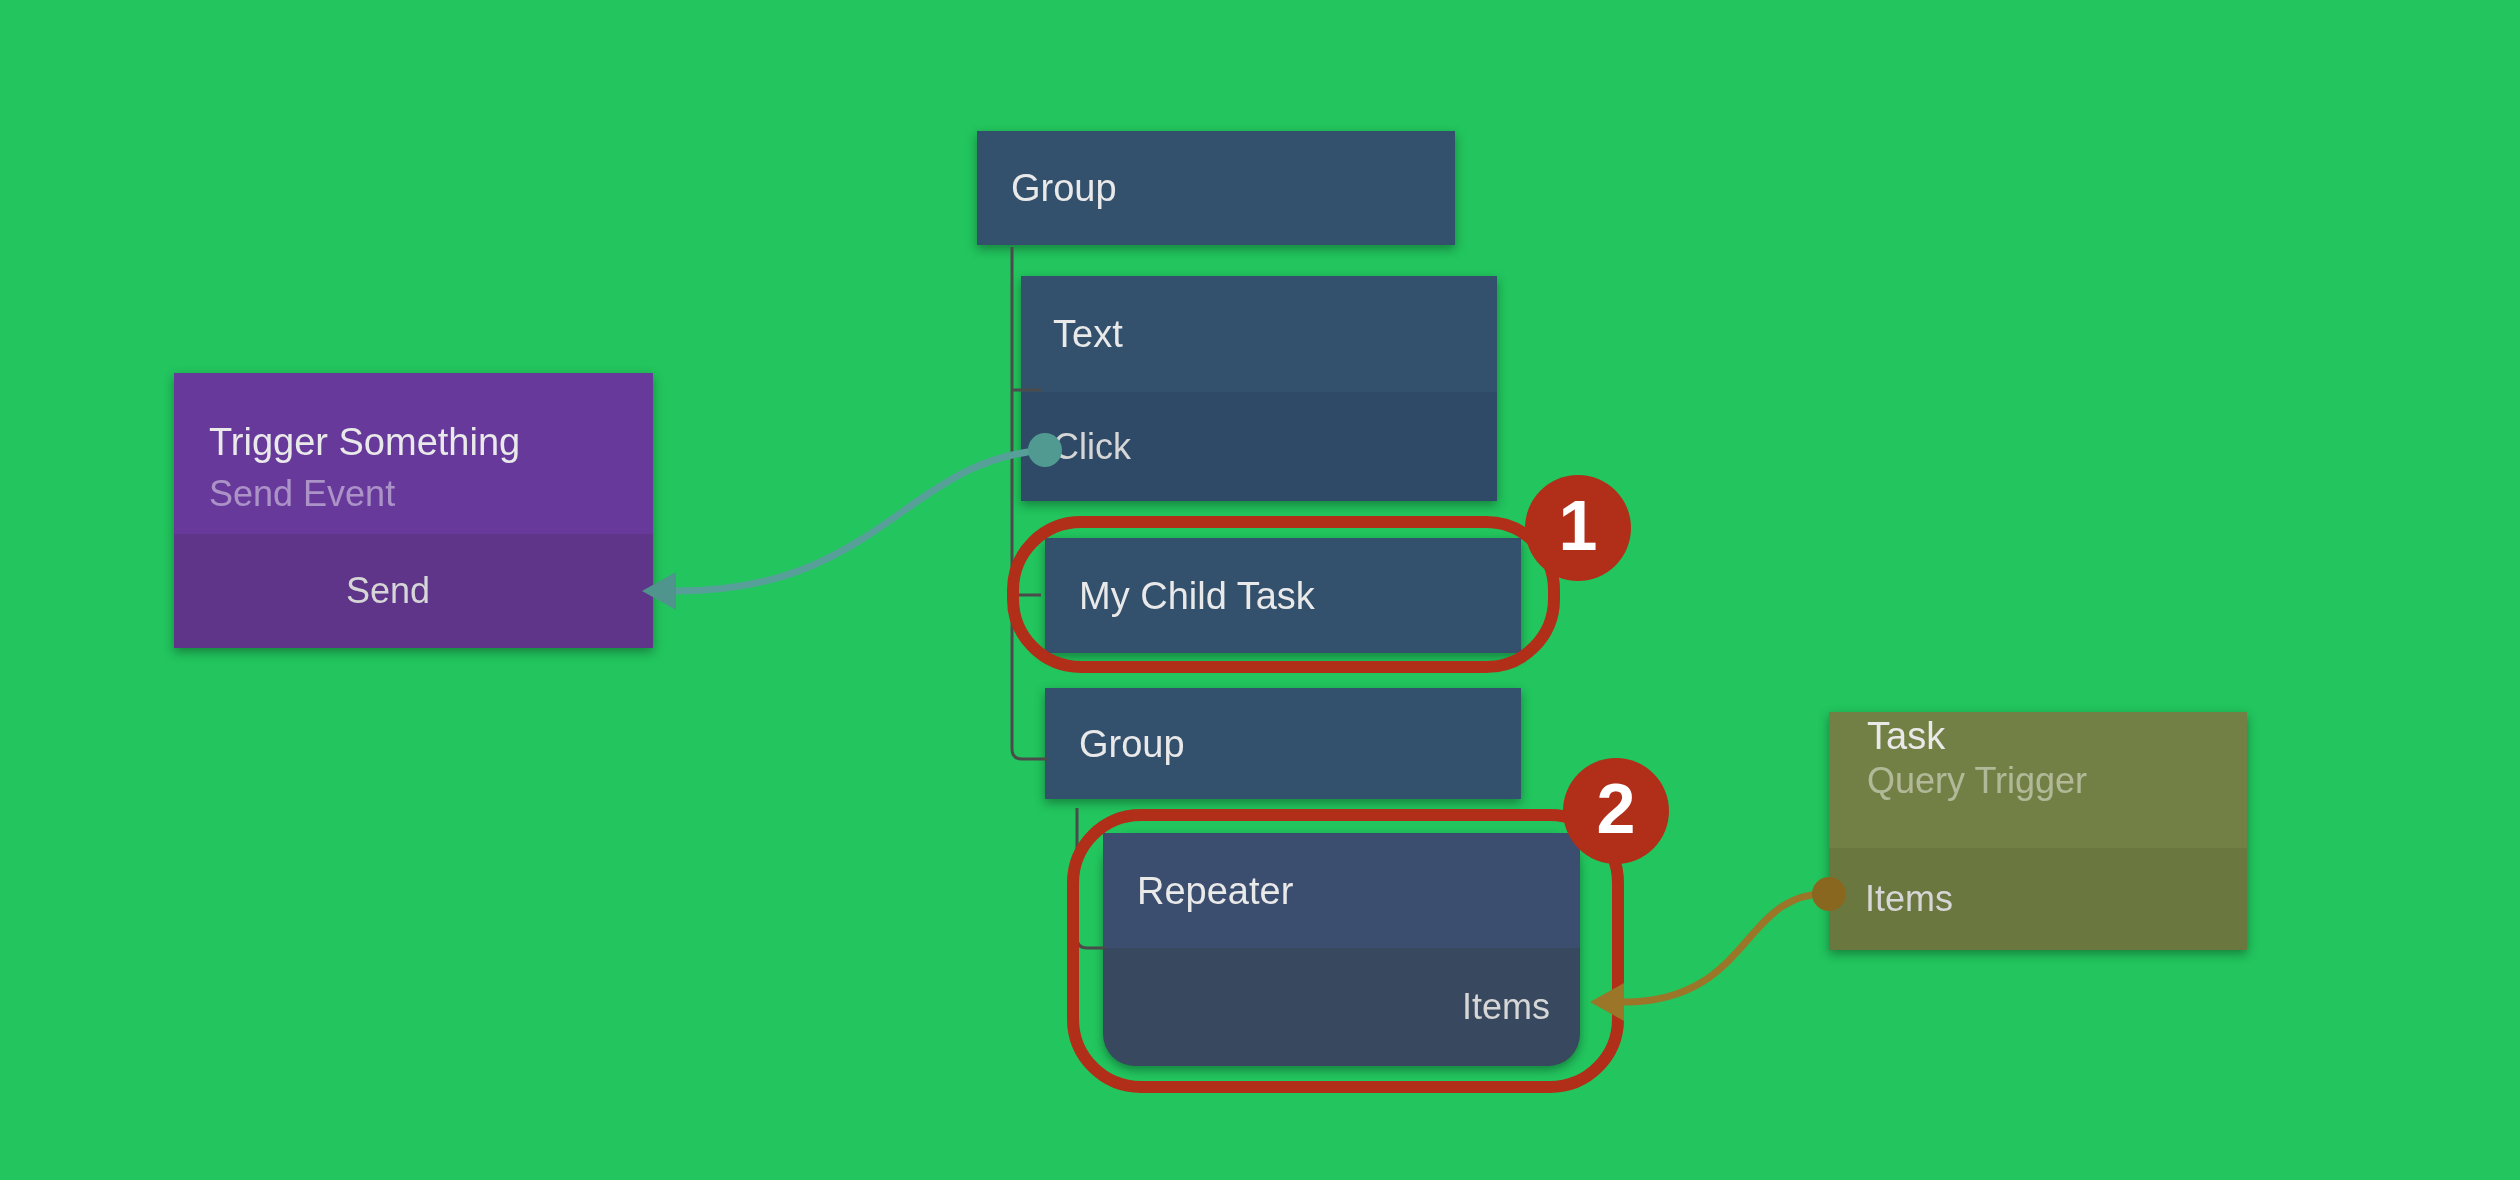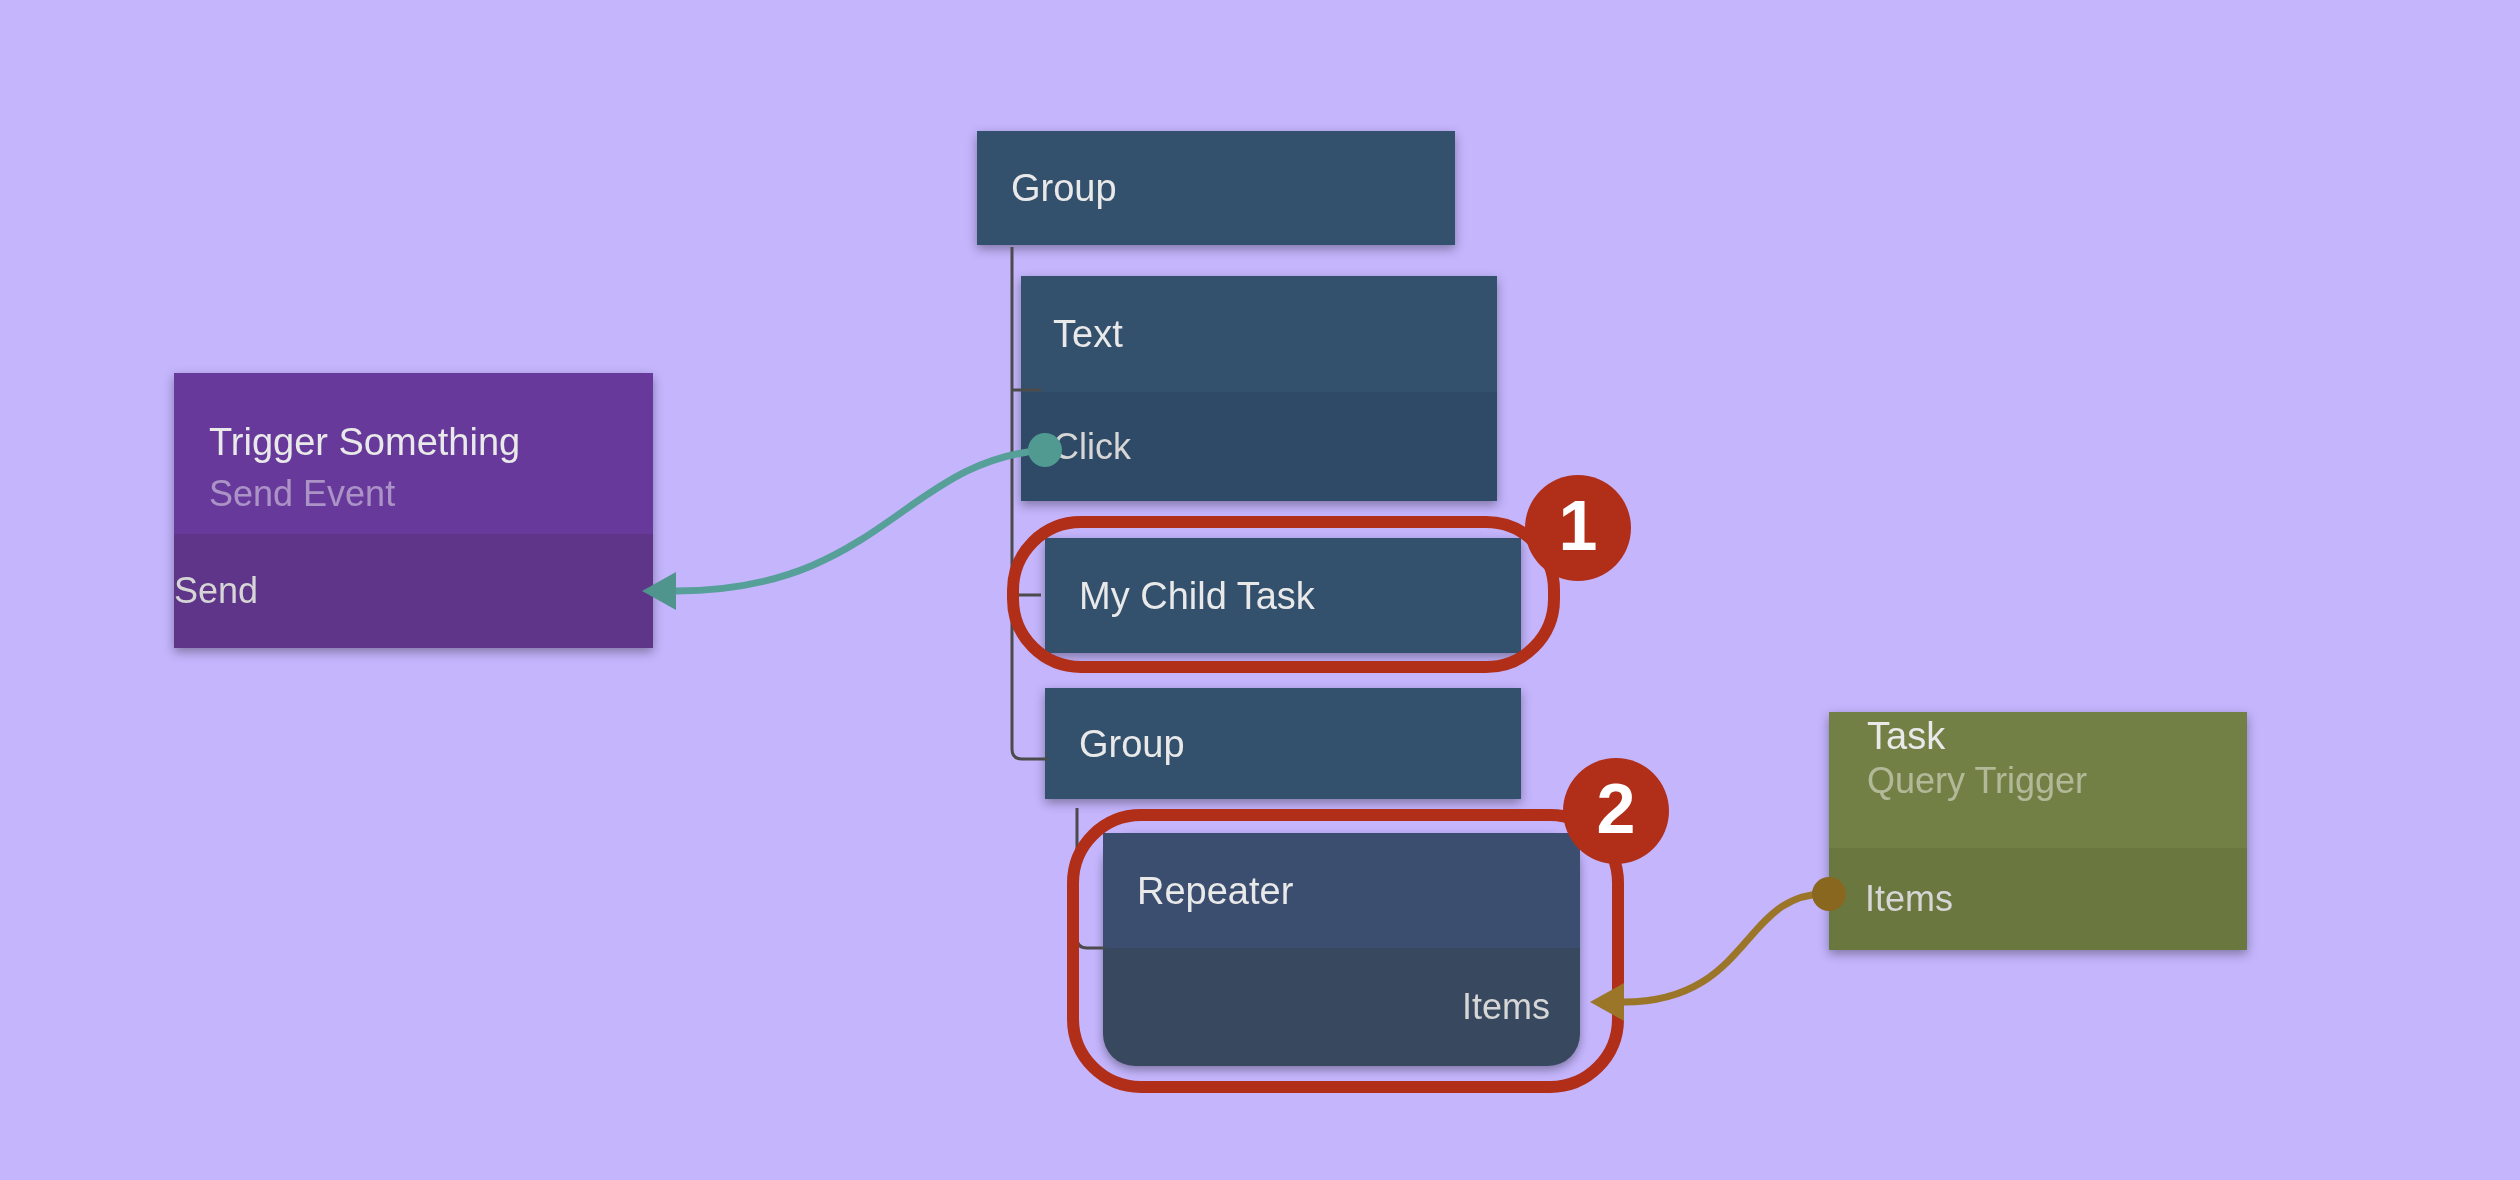--- a/index.html
+++ b/index.html
@@ -1,20 +1,20 @@
 <!DOCTYPE html>
 <html><head>
 <meta charset="utf-8">
 <style>
   html, body { margin: 0; padding: 0; background: #202020; }
   .canvas {
     position: relative;
     width: 2520px;
     height: 1180px;
-    background: #c4b5fd;
+    background: #22c55e;
     overflow: hidden;
     font-family: "Liberation Sans", "DejaVu Sans", sans-serif;
   }
 
   
   .node {
     position: absolute;
     box-shadow: 0 4px 10px rgba(0,0,0,0.35);
     z-index: 1;
   }
@@ -45,21 +45,21 @@
 
   
   .n-text { left: 1021px; top: 276px; width: 476px; height: 225px; background: #2e4a66; }
   .n-text .header { height: 116px; background: #33506d; padding-left: 32px; }
   .n-text .body   { height: 109px; display: flex; align-items: center; padding-left: 32px; }
 
   
   .n-trigger { left: 174px; top: 373px; width: 479px; height: 275px; background: #5e3589; }
   .n-trigger .header { height: 161px; background: #67399a; padding-left: 35px; box-sizing: border-box; padding-top: 26px; justify-content: center; }
   .n-trigger .subtitle { margin-top: 6px; }
-  .n-trigger .body { height: 114px; display: flex; align-items: center; justify-content: flex-start; padding-right: 51px; }
+  .n-trigger .body { height: 114px; display: flex; align-items: center; justify-content: center; padding-right: 51px; }
 
   
   .n-repeater { left: 1103px; top: 833px; width: 477px; height: 233px; background: #37485f; border-radius: 32px; }
   .n-repeater .header { height: 115px; background: #3c4e6f; padding-left: 34px; }
   .n-repeater .body   { height: 118px; display: flex; align-items: center; justify-content: flex-end; padding-right: 30px; }
 
   
   .n-task { left: 1829px; top: 712px; width: 418px; height: 238px; background: #6a7840; }
   .n-task .header { height: 136px; background: #738045; padding-left: 38px; box-sizing: border-box; justify-content: flex-start; }
   .n-task .subtitle { line-height: 42px; }

